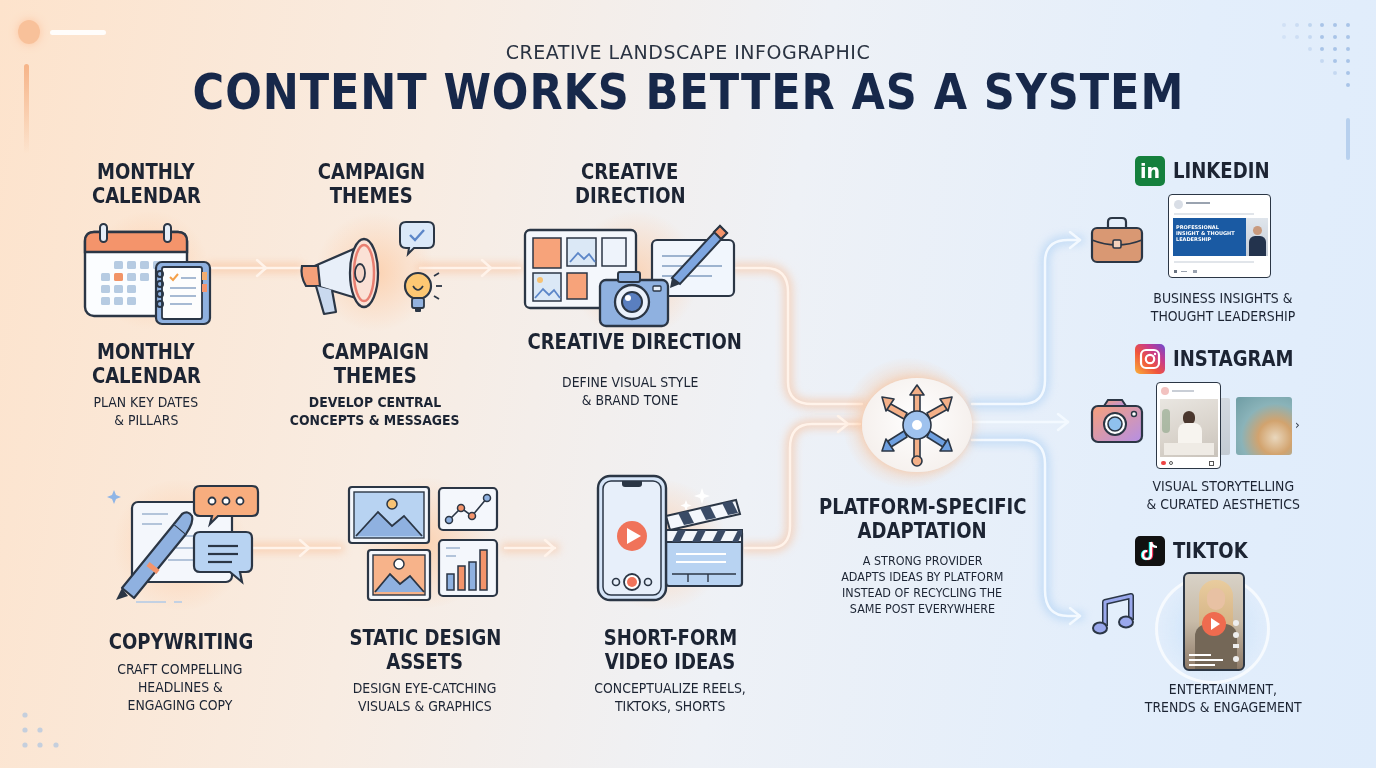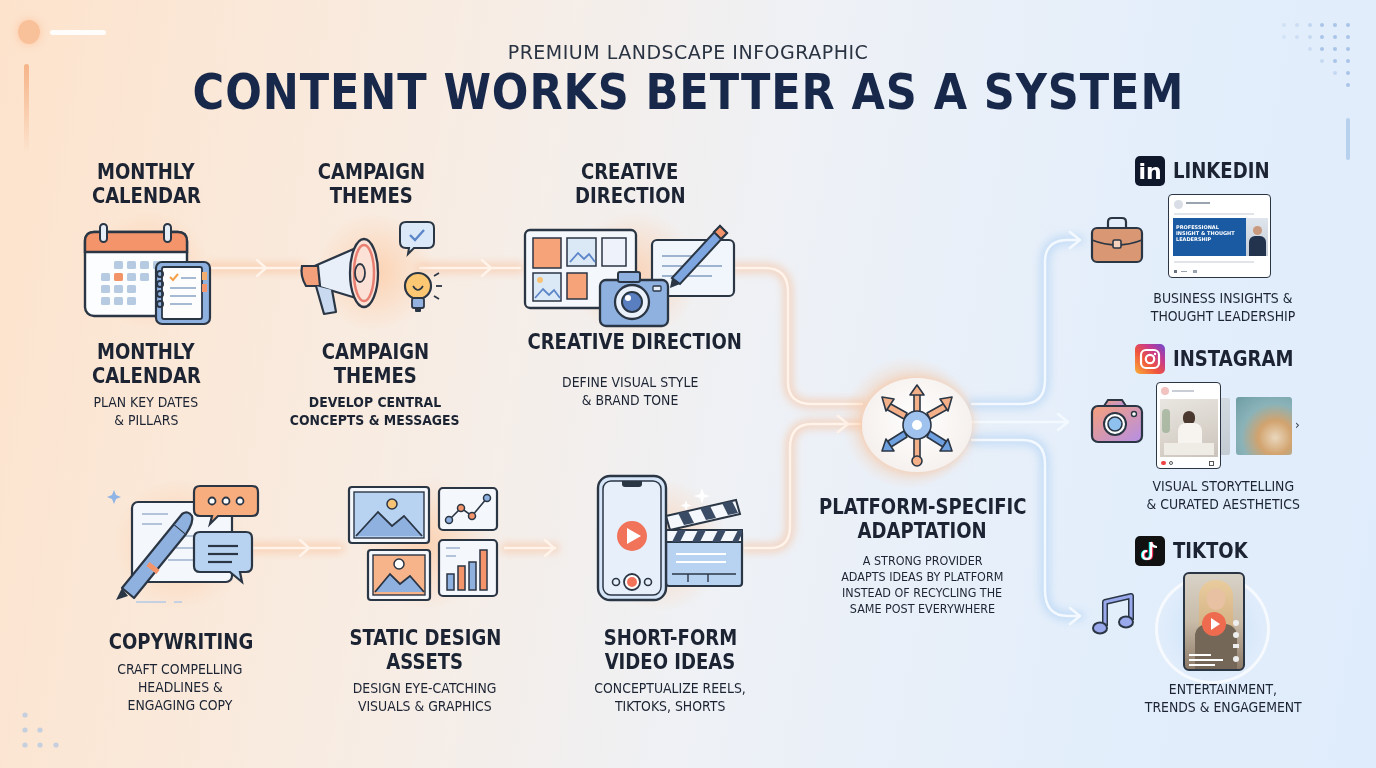--- a/index.html
+++ b/index.html
@@ -84,21 +84,21 @@
         <circle cx="3" cy="3" r="2.6"></circle>
         <circle cx="3" cy="18" r="2.6"></circle>
         <circle cx="18" cy="18" r="2.6"></circle>
         <circle cx="3" cy="33" r="2.6"></circle>
         <circle cx="18" cy="33" r="2.6"></circle>
         <circle cx="34" cy="33" r="2.6"></circle>
       </g>
     </svg>
 </div>
 
-<div class="abs kicker">PREMIUM LANDSCAPE INFOGRAPHIC</div>
+<div class="abs kicker">CREATIVE LANDSCAPE INFOGRAPHIC</div>
 <div class="abs title"><span class="squish" style="transform:scaleX(0.88);">CONTENT WORKS BETTER AS A SYSTEM</span></div>
 
 <svg class="abs" style="left:0;top:0;" width="1376" height="768">
   <defs>
     <filter id="gl" x="-20%" y="-20%" width="140%" height="140%">
         <feGaussianBlur stdDeviation="4"></feGaussianBlur>
       </filter>
   </defs>
   <g fill="none" stroke-linecap="round" stroke-linejoin="round">
 
@@ -396,21 +396,21 @@
   </svg>
 </div>
 <div class="abs h-label" style="left:800px;top:495px;width:245px;">
   <div class="squish">PLATFORM-SPECIFIC</div><br><div class="squish">ADAPTATION</div>
 </div>
 <div class="abs" style="left:810px;top:553px;width:225px;text-align:center;font-size:13px;line-height:16px;color:#1c2433;">
   <div class="squish">A STRONG PROVIDER</div><br><div class="squish">ADAPTS IDEAS BY PLATFORM</div><br><div class="squish">INSTEAD OF RECYCLING THE</div><br><div class="squish">SAME POST EVERYWHERE</div>
 </div>
 
 <div class="abs plat-head" style="left:1135px;top:156px;">
-  <div class="logo" style="background:#0f172a;color:#fff;font-weight:bold;font-size:22px;">in</div>
+  <div class="logo" style="background:#15803d;color:#fff;font-weight:bold;font-size:19px;">in</div>
   <span class="squish" style="transform-origin:left;">LINKEDIN</span>
 </div>
 <div class="icon-wrap" style="left:1090px;top:216px;">
   <svg width="54" height="48">
     <path d="M18 12 V6 Q18 2 22 2 H32 Q36 2 36 6 V12" fill="none" stroke="#2b3645" stroke-width="2.2"></path>
     <rect x="2" y="12" width="50" height="34" rx="5" fill="#d99873" stroke="#2b3645" stroke-width="2.2"></rect>
     <path d="M2 24 Q27 34 52 24" fill="none" stroke="#2b3645" stroke-width="1.8"></path>
     <rect x="23" y="24" width="8" height="8" rx="1.5" fill="#f3d1bc" stroke="#2b3645" stroke-width="1.6"></rect>
   </svg>
 </div>

